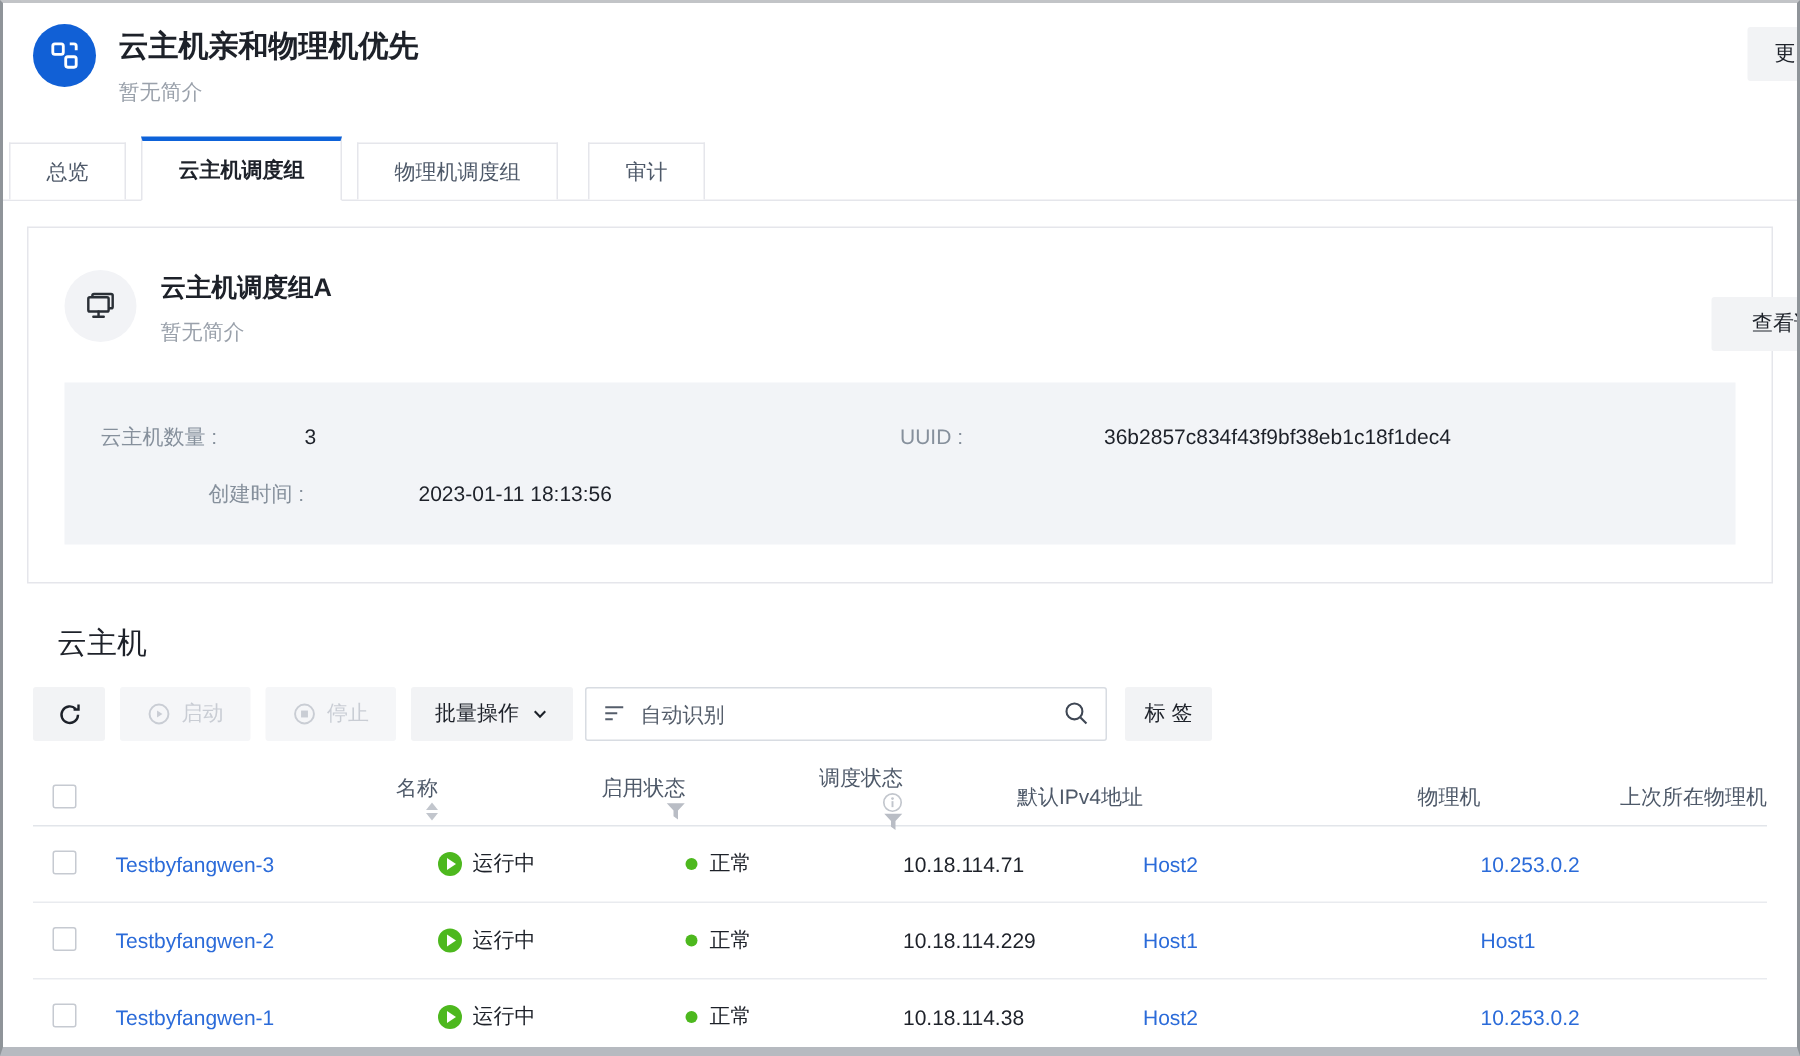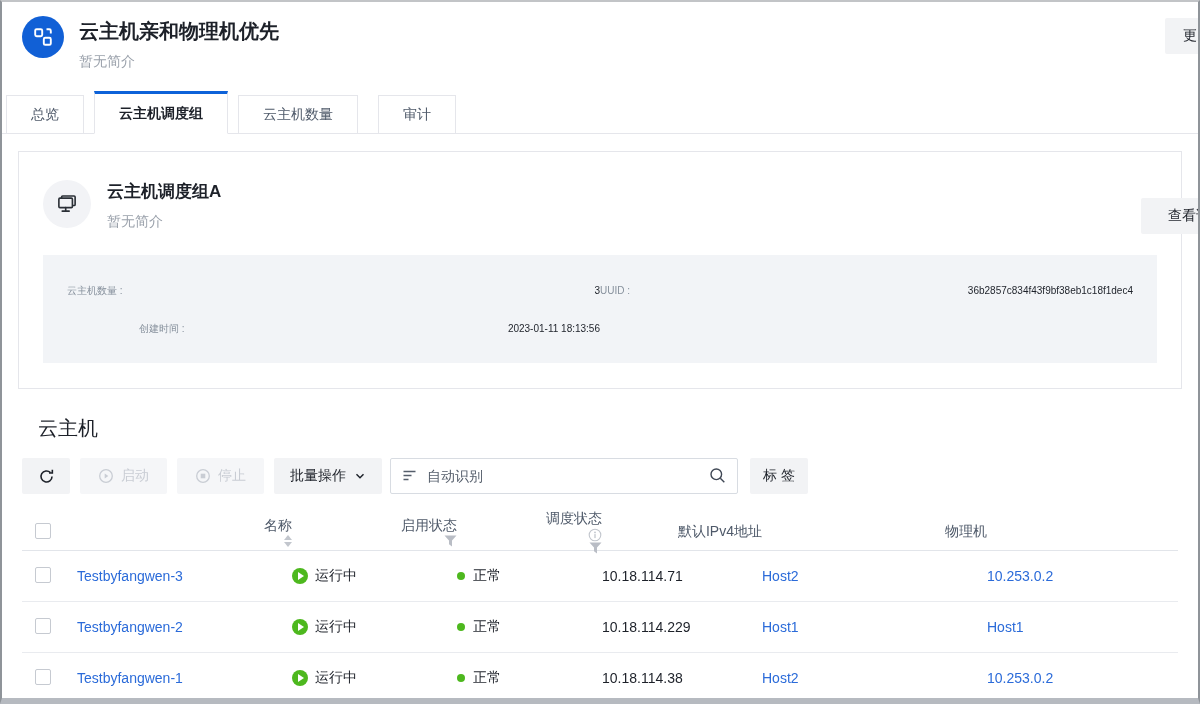--- a/index.html
+++ b/index.html
@@ -28,21 +28,21 @@
   .tab.gap { margin-left:10px; }
 
   
   .card { position:relative; margin:17px 16px 0 16px; border:1px solid #e5e6eb; padding-bottom:25px; }
   .card-head { display:flex; align-items:flex-start; padding:28px 24px 24px 24px; }
   .avatar { width:48px; height:48px; border-radius:50%; background:#f2f3f6; display:flex; align-items:center; justify-content:center; flex:0 0 48px; }
   .card-titles { margin-left:16px; }
   .card-title { font-size:17px; font-weight:700; color:#1d2129; line-height:24px; }
   .card-sub { font-size:14px; color:#9aa1ab; margin-top:9px; }
   .info-strip { margin:0 24px; background:#f2f4f7; padding:27px 24px 25px 24px; display:grid; grid-template-columns:1fr 1fr; row-gap:20px; }
-  .info-item { display:flex; font-size:10px; line-height:18px;justify-content:space-between; }
+  .info-item { display:flex; font-size:14px; line-height:18px; }
   .info-item.right { padding-left:72px; }
   .info-label { width:136px; flex:0 0 136px; color:#86909c; }
   .info-item.right .info-label { width:140px; flex-basis:140px; }
   .info-value { color:#1d2129; }
 
   
   .section-title { margin:26px 20px 16px 36px; font-size:20px; font-weight:400; color:#1d2129; }
   .toolbar { display:flex; align-items:center; margin:0 20px; }
   .tb { height:36px; border-radius:2px; }
   .refresh-btn { width:48px; margin-right:10px; }
@@ -94,21 +94,21 @@
     <div class="hd-text">
       <div class="page-title">云主机亲和物理机优先</div>
       <div class="page-sub">暂无简介</div>
     </div>
   </div>
   <button class="btn more-btn">更多</button>
 
   <div class="tabbar">
     <div class="tab">总览</div>
     <div class="tab active">云主机调度组</div>
-    <div class="tab">云主机数量</div>
+    <div class="tab">物理机调度组</div>
     <div class="tab gap">审计</div>
   </div>
 
   <div class="card">
     <div class="card-head">
       <div class="avatar">
         <svg width="26" height="26" viewBox="0 0 24 24" fill="none">
           <rect x="7" y="4.6" width="12.5" height="8.8" rx="1" stroke="#2a2f36" stroke-width="1.5"></rect>
           <rect x="4.5" y="6.6" width="12.5" height="8.8" rx="1" fill="#f2f3f6" stroke="#2a2f36" stroke-width="1.5"></rect>
           <path d="M10.8 15.4v2.6M7.6 18.6h6.4" stroke="#2a2f36" stroke-width="1.5" stroke-linecap="round"></path>
@@ -222,20 +222,23 @@
               <path d="M0.5 0.5h12L8 5.4v6L5 9.2V5.4L0.5 0.5z" fill="#b9bdc5"></path>
             </svg>
         </span>
       </div>
       <div class="hcell">
           <span>默认IPv4地址</span>
         </div>
       <div class="hcell">
           <span>物理机</span>
         </div>
+      <div class="hcell">
+          <span>上次所在物理机</span>
+        </div>
     </div>
 
     <div class="trow tbody-row">
       <div class="cell-check"><span class="checkbox"></span></div>
       <div><a class="link">Testbyfangwen-3</a></div>
       <div class="state">
         <span class="run-ic">
             <span class="tri"></span>
           </span>
         <span>运行中</span>

